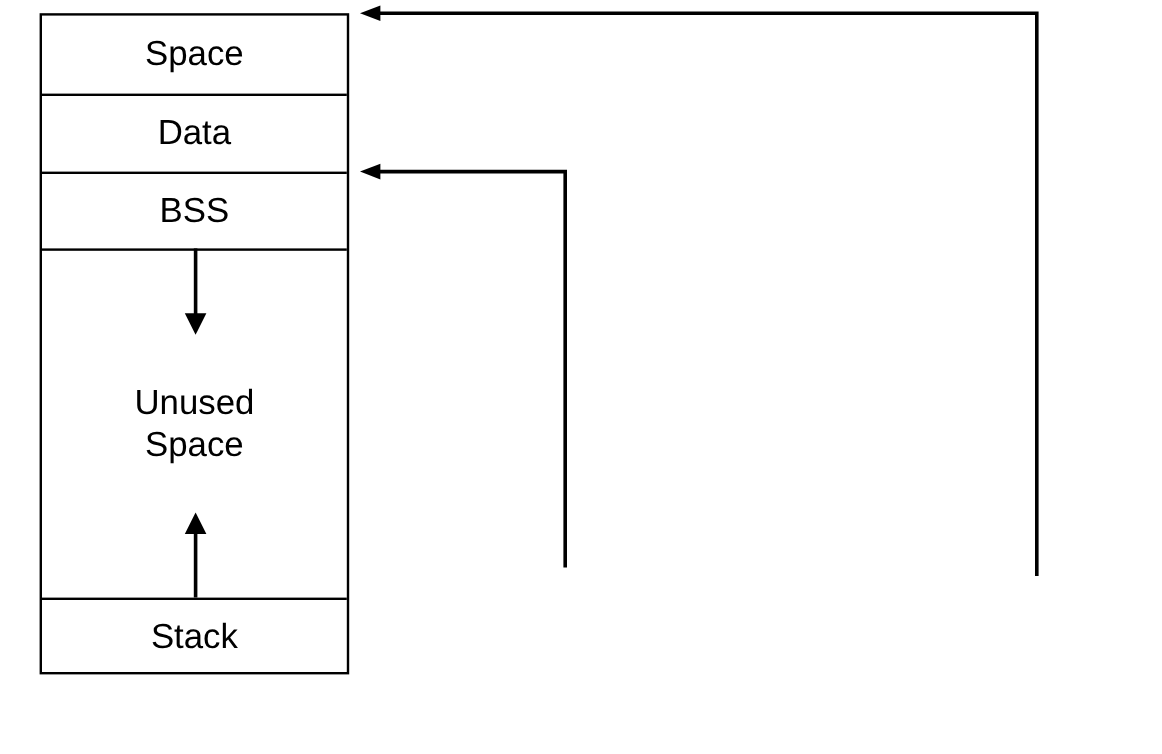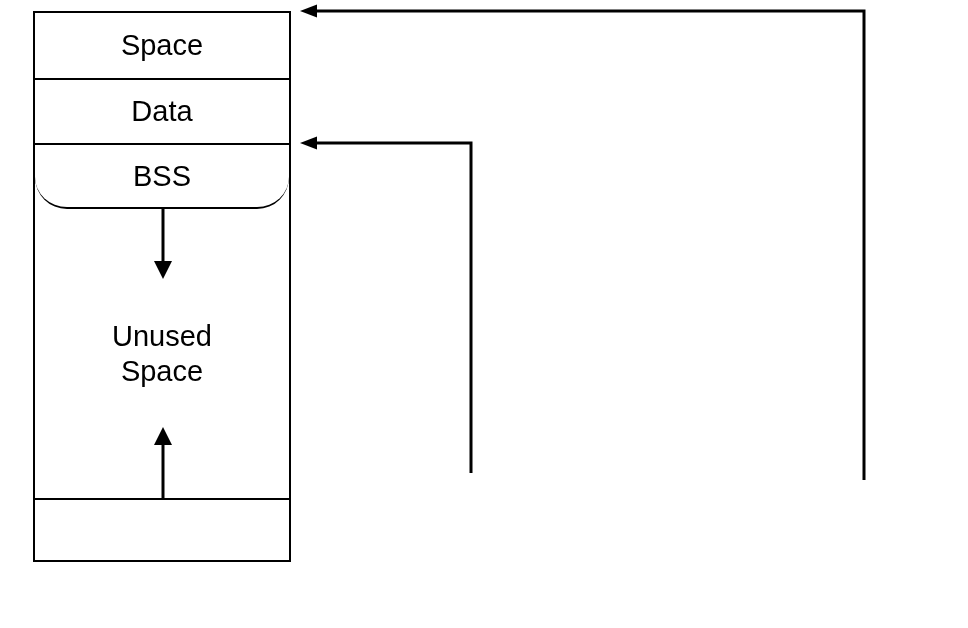--- a/index.html
+++ b/index.html
@@ -33,21 +33,21 @@
     align-items: center;
     justify-content: center;
     text-align: center;
     color: #000000;
     font-size: 29px;
     line-height: 1.18;
     white-space: pre-line;
   }
   .row-text   { top: 0px;   height: 67px; border-bottom: 2px solid #000; }
   .row-data   { top: 67px;  height: 65px; border-bottom: 2px solid #000; }
-  .row-bss    { top: 132px; height: 64px; border-bottom: 2px solid #000; border-radius: 32px; }
+  .row-bss    { top: 132px; height: 64px; border-bottom: 2px solid #000; }
   .row-unused { top: 196px; height: 291px; border-bottom: 2px solid #000; }
   .row-stack  { top: 487px; height: 62px; }
 
   .svg-layer {
     position: absolute;
     left: 0;
     top: 0;
     width: 968px;
     height: 628px;
     pointer-events: none;
@@ -101,20 +101,23 @@
     <div class="mem-row row-data">
       <span>Data</span>
     </div>
     <div class="mem-row row-bss">
       <span>BSS</span>
     </div>
     <div class="mem-row row-unused">
       <span>Unused
 Space</span>
     </div>
+    <div class="mem-row row-stack">
+      <span>Stack</span>
+    </div>
   </div>
 
   <svg class="svg-layer" viewBox="0 0 968 628">
 
     <g>
       <path d="M 864 480 L 864 11 L 315 11" fill="none" stroke="#000000" stroke-width="3"></path>
       <polygon points="300,11 317,4.5 317,17.5" fill="#000000"></polygon>
     </g>
 
     <g>

